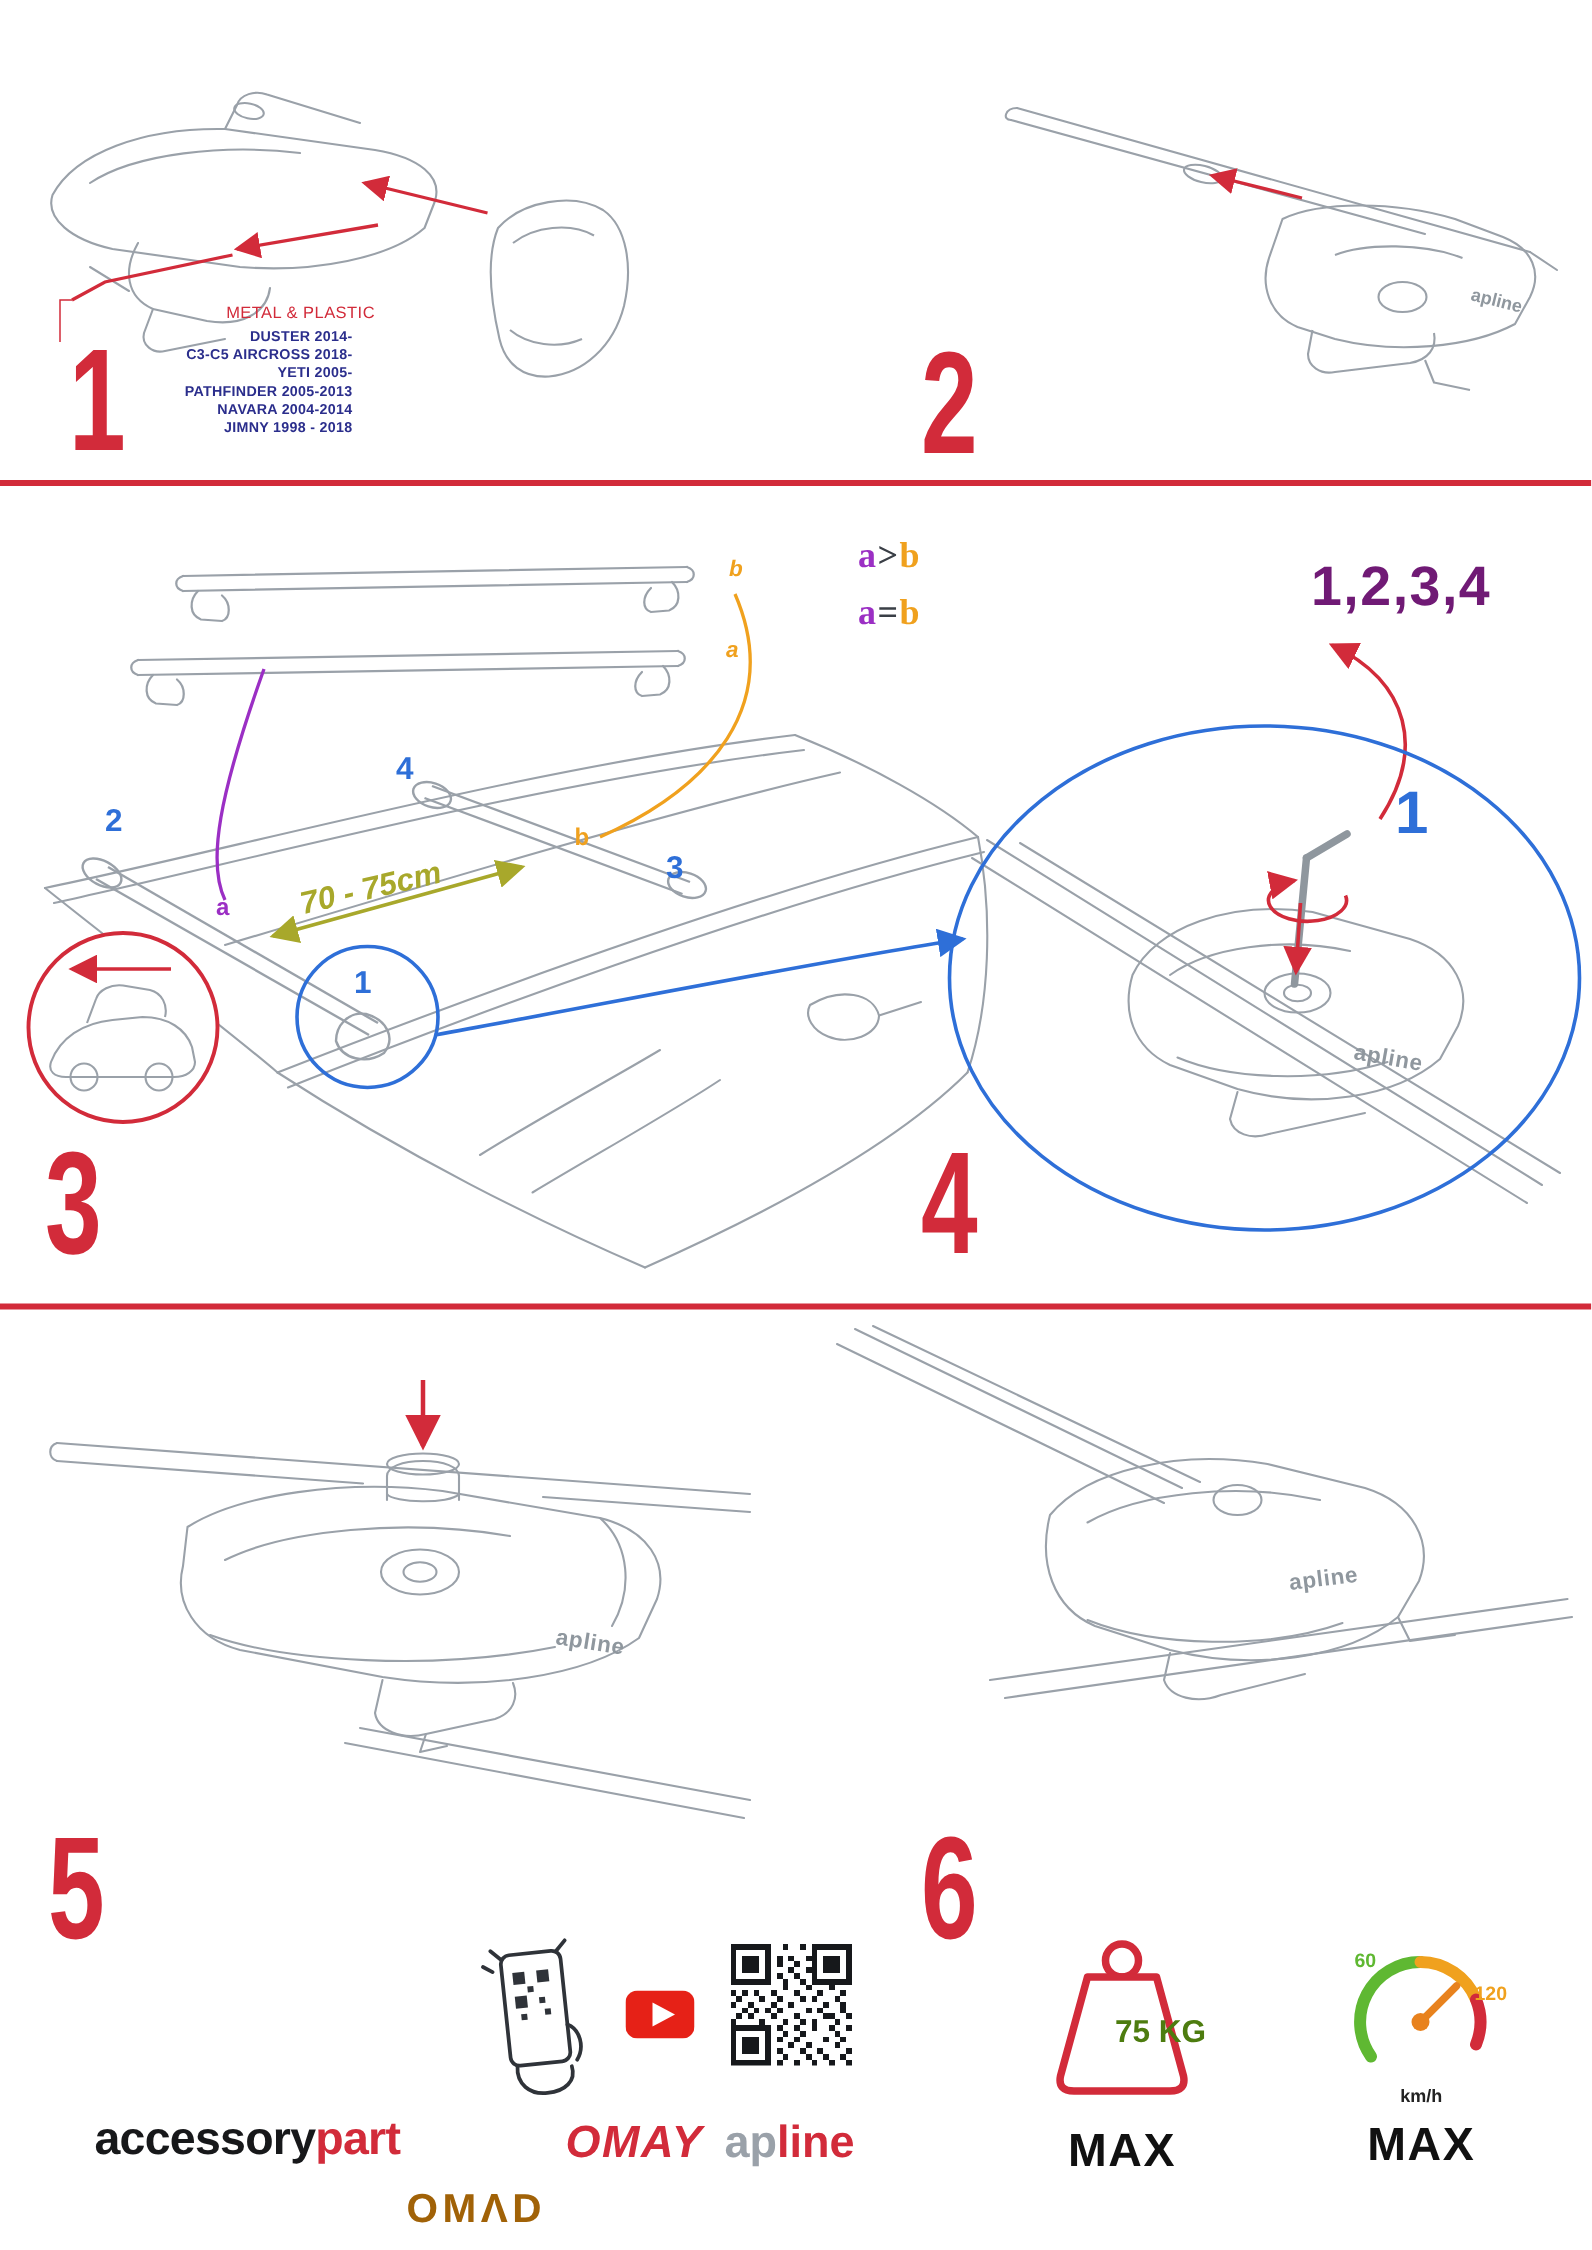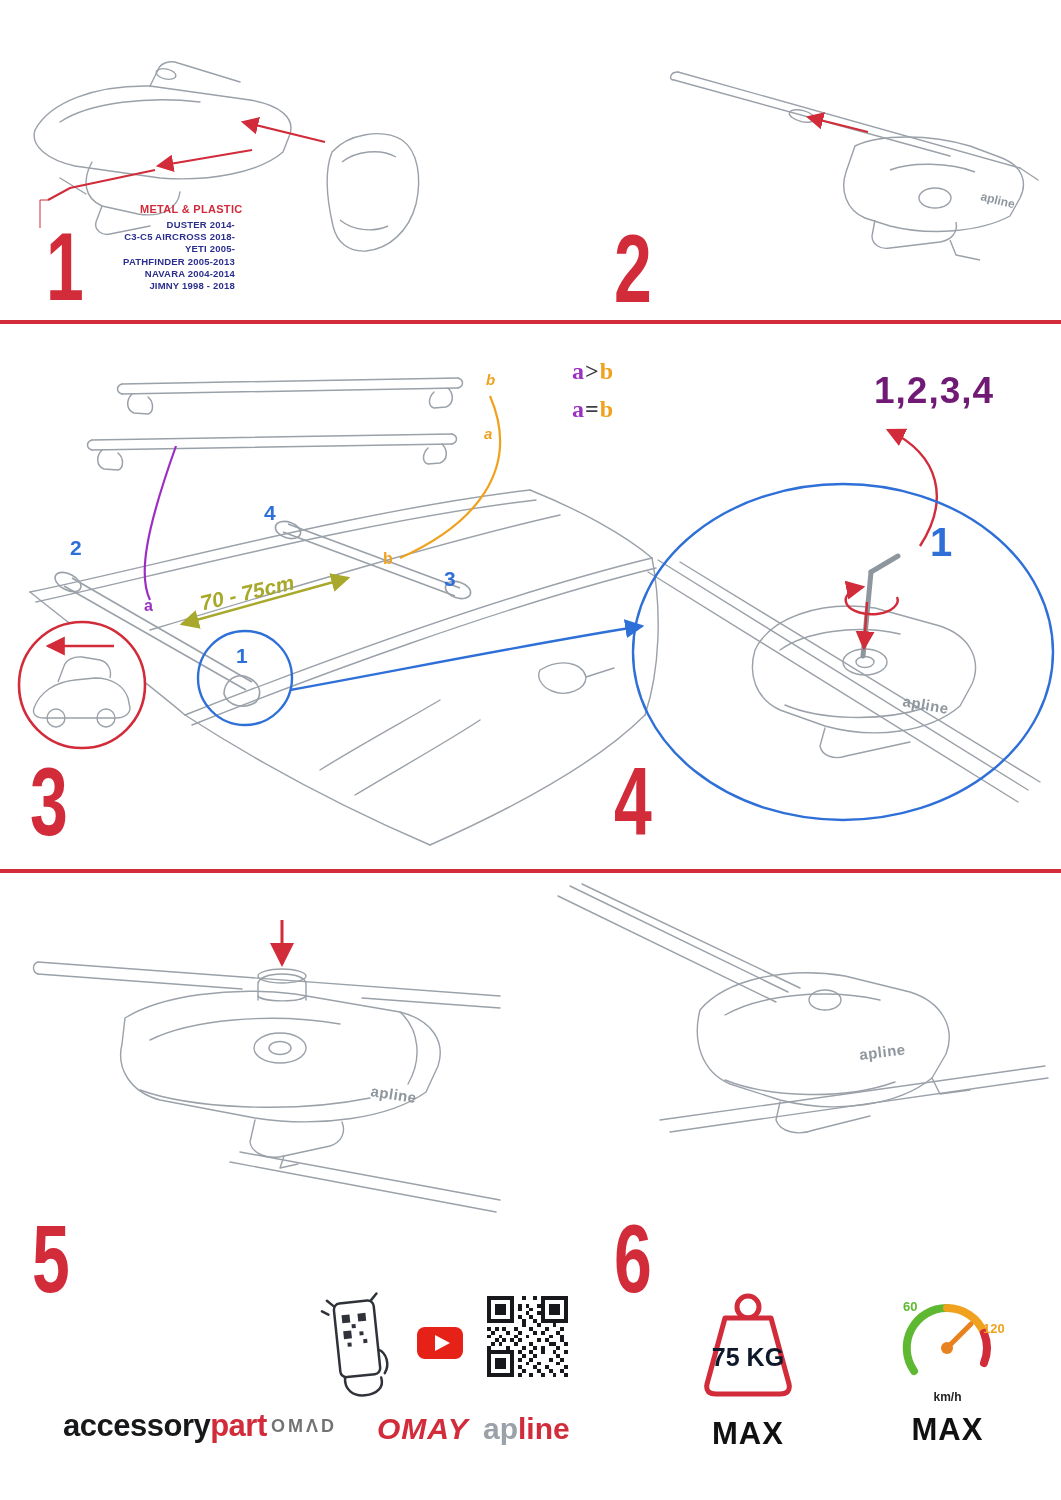--- a/index.html
+++ b/index.html
@@ -2,41 +2,41 @@
 <html style="--red: #d22b3a; --blue: #2e6fd8; --purple: #9b2fc4; --orange: #f0a11e; --olive: #a8a82b; --navy: #2b2e8c;"><head>
 <meta charset="utf-8">
 <style>
   html,body{margin:0;padding:0;background:#fff;}
   .page{position:relative;width:1061px;height:1500px;background:#fff;font-family:"Liberation Sans",sans-serif;overflow:hidden;}
   .abs{position:absolute;}
   svg.abs{display:block;}
   svg text{font-family:"Liberation Sans",sans-serif;}
   .stepnum{position:absolute;color:#d22b3a;font-weight:700;font-size:97px;line-height:0.76;transform:scaleX(0.7);transform-origin:left top;letter-spacing:-3px;}
   .divider{position:absolute;left:0;width:1061px;height:4px;background:#d22b3a;}
-  .mat-label{position:absolute;color:#d22b3a;font-weight:700;font-size:11px;letter-spacing:0.3px;text-align:left;width:110px;}
+  .mat-label{position:absolute;color:#d22b3a;font-weight:400;font-size:11px;letter-spacing:0.3px;text-align:right;width:110px;}
   .veh-list{position:absolute;color:#2b2e8c;font-weight:700;font-size:9.5px;line-height:12.2px;text-align:right;letter-spacing:0.2px;width:140px;}
   .blue-num{position:absolute;color:#2e6fd8;font-weight:700;font-size:21px;}
   .bar-label{position:absolute;color:#f0a11e;font-weight:600;font-style:italic;font-size:15px;}
   .roof-label{position:absolute;font-weight:700;font-size:16px;}
   .formula{position:absolute;font-weight:700;font-size:24px;letter-spacing:1px;font-family:Liberation Serif, serif;}
   .formula .fa{color:#9b2fc4;}
   .formula .fop{color:#3a3f46;}
   .formula .fb{color:#f0a11e;}
   .distance{position:absolute;color:#a8a82b;font-weight:700;font-style:italic;font-size:21px;transform:rotate(-13deg);transform-origin:left top;}
   .seq{position:absolute;color:#701a75;font-weight:700;font-size:37px;letter-spacing:1px;}
   .pos1-big{position:absolute;color:#2e6fd8;font-weight:700;font-size:40px;}
   .fly{position:absolute;color:#2b2e8c;font-family:"Liberation Serif",serif;font-size:57px;letter-spacing:7px;font-weight:400;}
   .accpart{position:absolute;font-size:31px;font-weight:600;letter-spacing:-0.5px;color:#17181a;}
   .accpart .part{color:#d22b3a;}
-  .omad{position:absolute;font-size:18px;font-weight:600;letter-spacing:3px;color:#737373;}
+  .omad{position:absolute;font-size:27px;font-weight:600;letter-spacing:3px;color:#a16207;margin-top:41px;}
   .omay{position:absolute;font-size:30px;font-weight:800;font-style:italic;color:#d22b3a;letter-spacing:1px;}
   .apline-logo{position:absolute;font-size:30px;font-weight:700;}
   .apline-logo .ap{color:#9aa1a9;font-weight:600;}
   .apline-logo .line{color:#d22b3a;}
-  .kg-text{position:absolute;color:#0f172a;font-weight:700;font-size:25px;text-align:center;width:112px;}
+  .kg-text{position:absolute;color:#4d7c0f;font-weight:700;font-size:21px;text-align:right;width:112px;}
   .max{position:absolute;color:#111;font-weight:700;font-size:31px;text-align:center;letter-spacing:1px;width:112px;}
   .max-speed{position:absolute;color:#111;font-weight:700;font-size:31px;text-align:center;letter-spacing:1px;width:125px;}
   .speed-lab{position:absolute;font-weight:700;font-size:13px;}
   .kmh{position:absolute;color:#222;font-weight:700;font-size:12px;text-align:center;width:125px;}
 </style>
 </head>
 <body>
 
 <div class="page">
 

